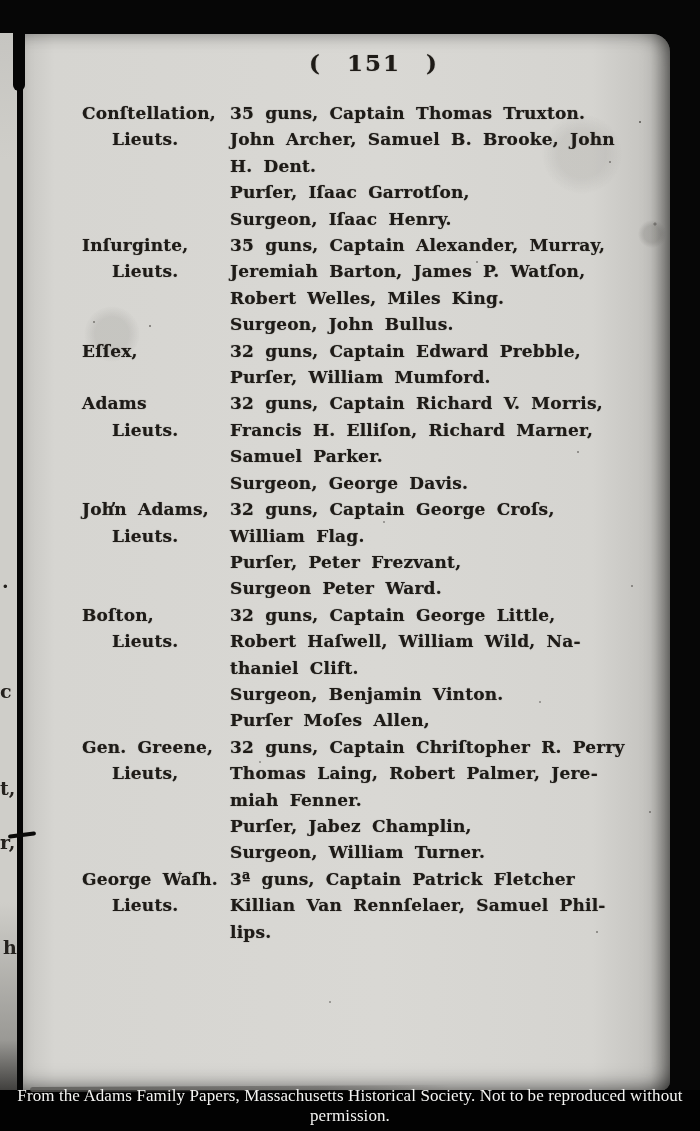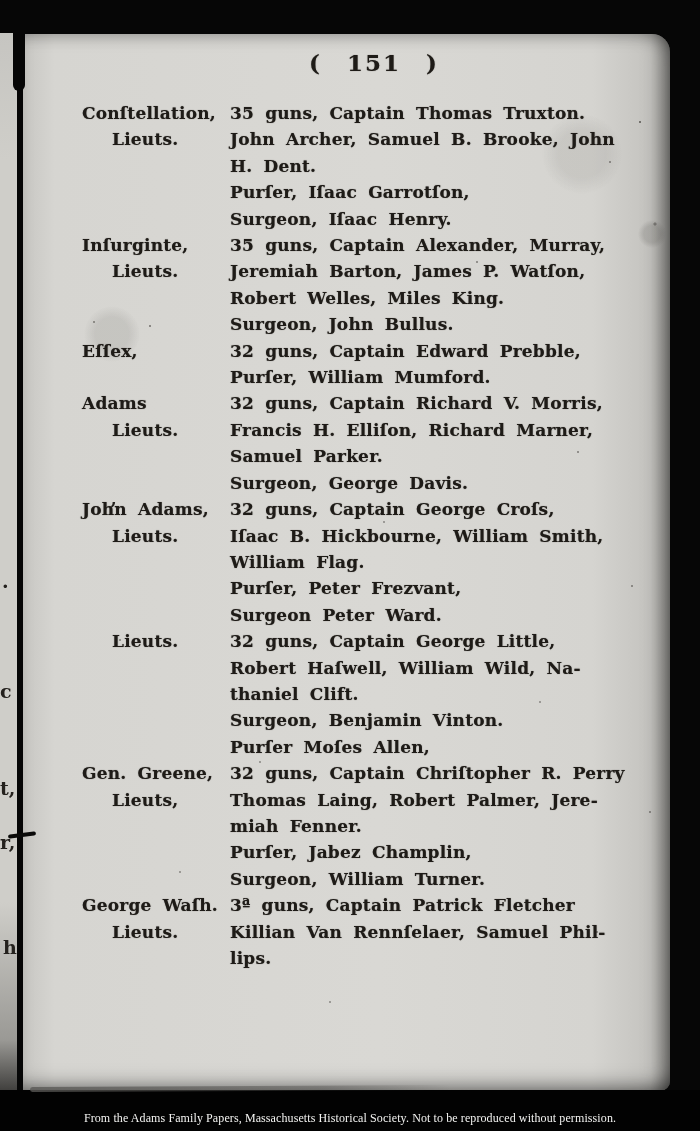--- a/index.html
+++ b/index.html
@@ -135,21 +135,21 @@
     width: 420px; height: 5px;
     background: linear-gradient(90deg, rgba(90,89,86,.8), rgba(60,59,57,.35) 70%, transparent);
     border-radius: 3px;
     transform: rotate(-0.25deg);
   }
   .footer-caption {
     position: absolute;
     left: 0; right: 0; bottom: 5px;
     text-align: center;
     font-family: "Liberation Serif", serif;
-    font-size: 12px;
+    font-size: 17px;
     color: #f4f4f2;
     letter-spacing: 0.1px;
   }
 </style>
 </head>
 <body>
 
 <div class="scan">
 
   <div class="left-strip"></div>
@@ -215,29 +215,29 @@
           </div>
   </div>
 
   <div class="entry">
     <div class="left">
       <div class="ship-name">John Adams,</div>
       <div class="lieuts">Lieuts.</div>
     </div>
     <div class="right">
             <div class="detail-line">32 guns, Captain George Croſs,</div>
-            <div class="detail-line">Iſaac B. Hickbourne, William Smith,</div>
             <div class="detail-line">William Flag.</div>
             <div class="detail-line">Purſer, Peter Frezvant,</div>
             <div class="detail-line">Surgeon Peter Ward.</div>
           </div>
   </div>
 
   <div class="entry">
     <div class="left">
+      <div class="ship-name">Boſton,</div>
       <div class="lieuts">Lieuts.</div>
     </div>
     <div class="right">
             <div class="detail-line">32 guns, Captain George Little,</div>
             <div class="detail-line">Robert Haſwell, William Wild, Na-</div>
             <div class="detail-line">thaniel Clift.</div>
             <div class="detail-line">Surgeon, Benjamin Vinton.</div>
             <div class="detail-line">Purſer Moſes Allen,</div>
           </div>
   </div>

